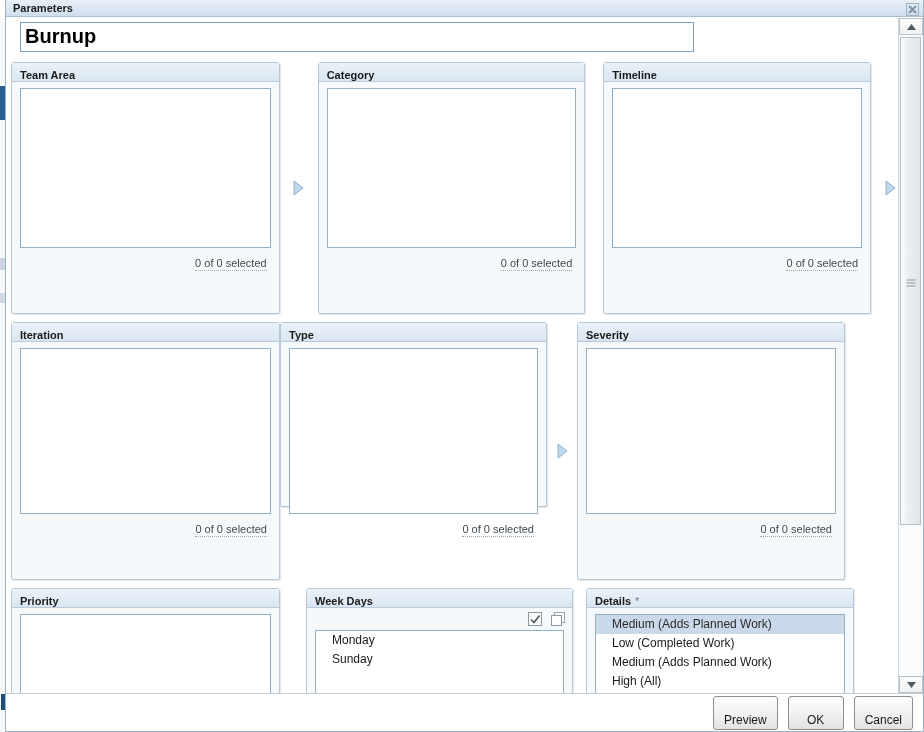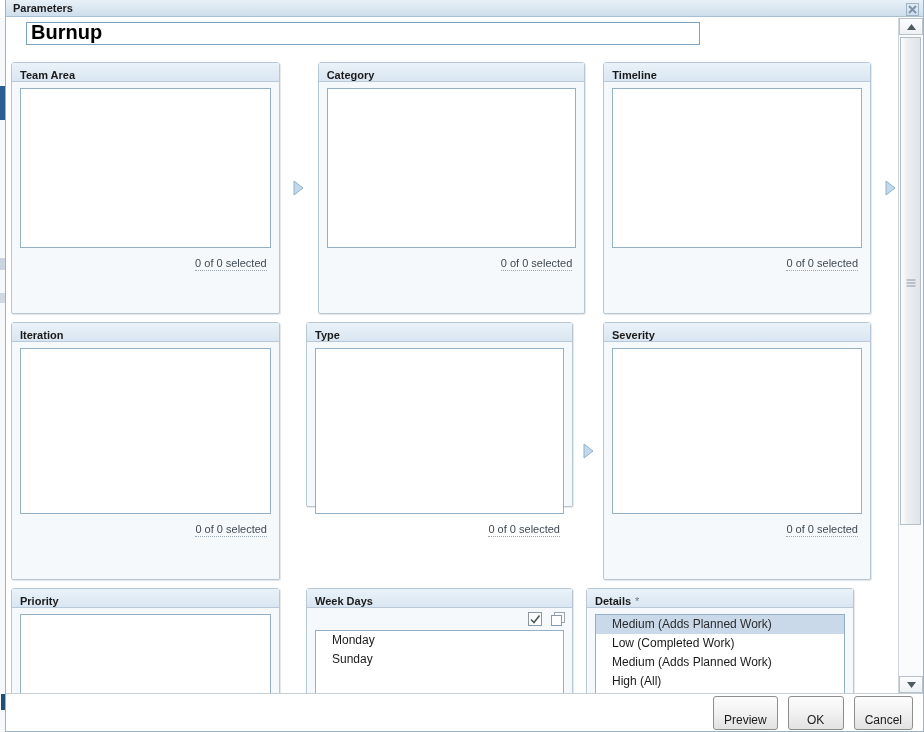--- a/index.html
+++ b/index.html
@@ -67,22 +67,22 @@
     margin-left: 7px; line-height: 1;
   }
   .titlebar-close {
     position: absolute; right: 4px; top: 2px;
     width: 13px; height: 13px;
     cursor: pointer;
   }
 
   
   .name-row {
-    position: absolute; left: 20px; top: 22px;
-    width: 674px; height: 23px;
+    position: absolute; left: 14px; top: 22px;
+    width: 674px; height: 30px;
   }
   .name-input {
     width: 100%; height: 100%;
     border: 1px solid #7da2c0;
     background: #ffffff;
     font-family: "Liberation Sans", sans-serif;
     font-size: 20px; font-weight: bold; color: #000000;
     padding: 0 4px 2px 4px;
     outline: none;
   }
@@ -320,21 +320,21 @@
           <span class="panel-title">Iteration</span>
         </div>
         <div class="panel-body">
           <div class="listbox" style="height:166px;"></div>
           <div class="selcount-wrap">
             <span class="selcount">0 of 0 selected</span>
           </div>
         </div>
       </div>
 
-      <div class="panel" style="width:267px;height:185px;margin-left:26px;">
+      <div class="panel" style="width:267px;height:185px;">
         <div class="panel-header">
           <span class="panel-title">Type</span>
         </div>
         <div class="panel-body">
           <div class="listbox" style="height:166px;"></div>
           <div class="selcount-wrap">
             <span class="selcount">0 of 0 selected</span>
           </div>
         </div>
       </div>

